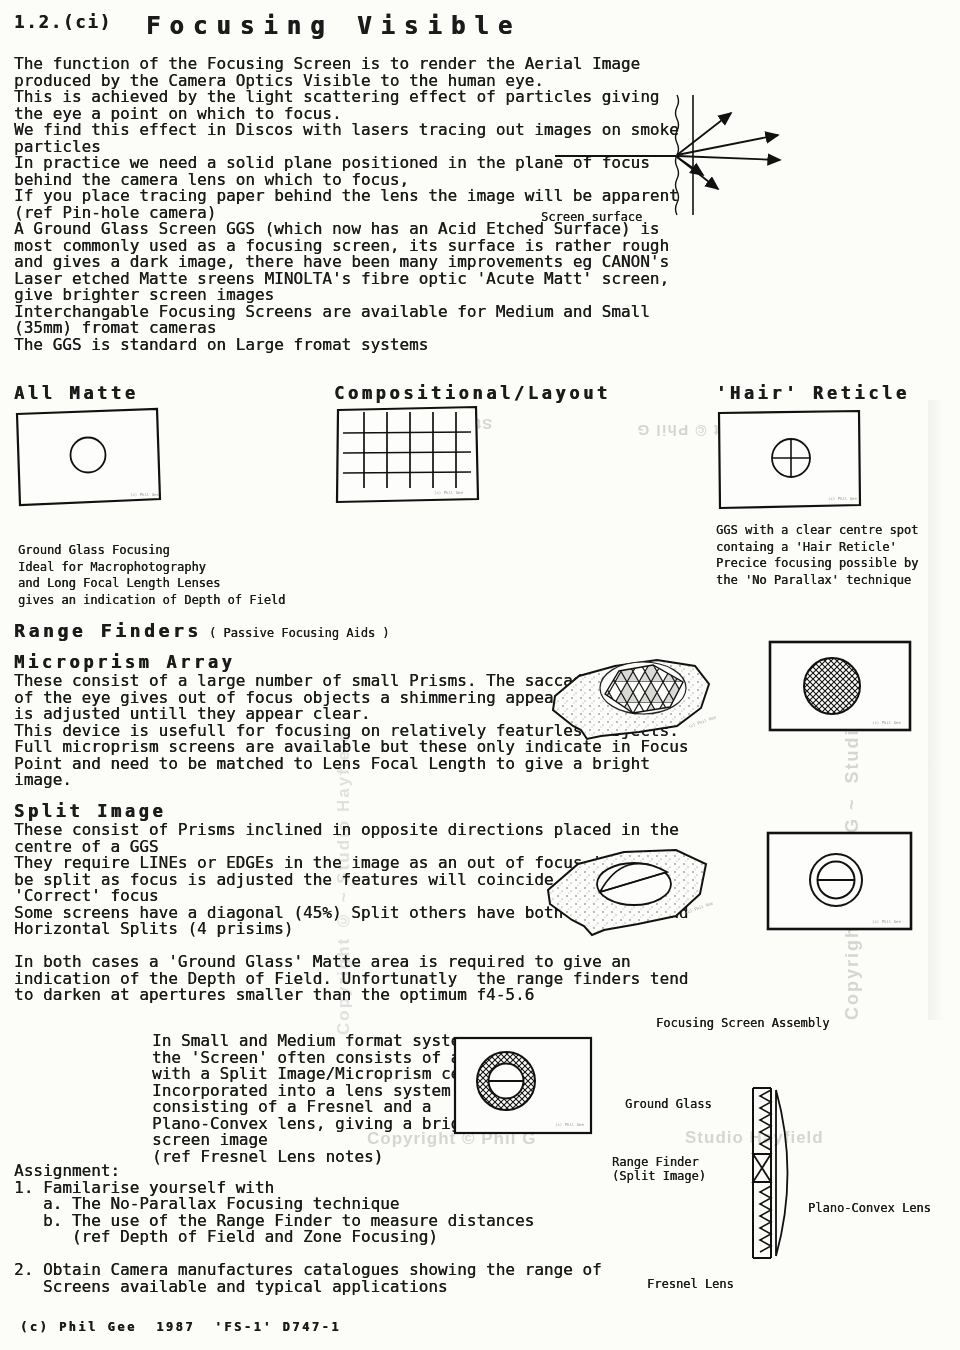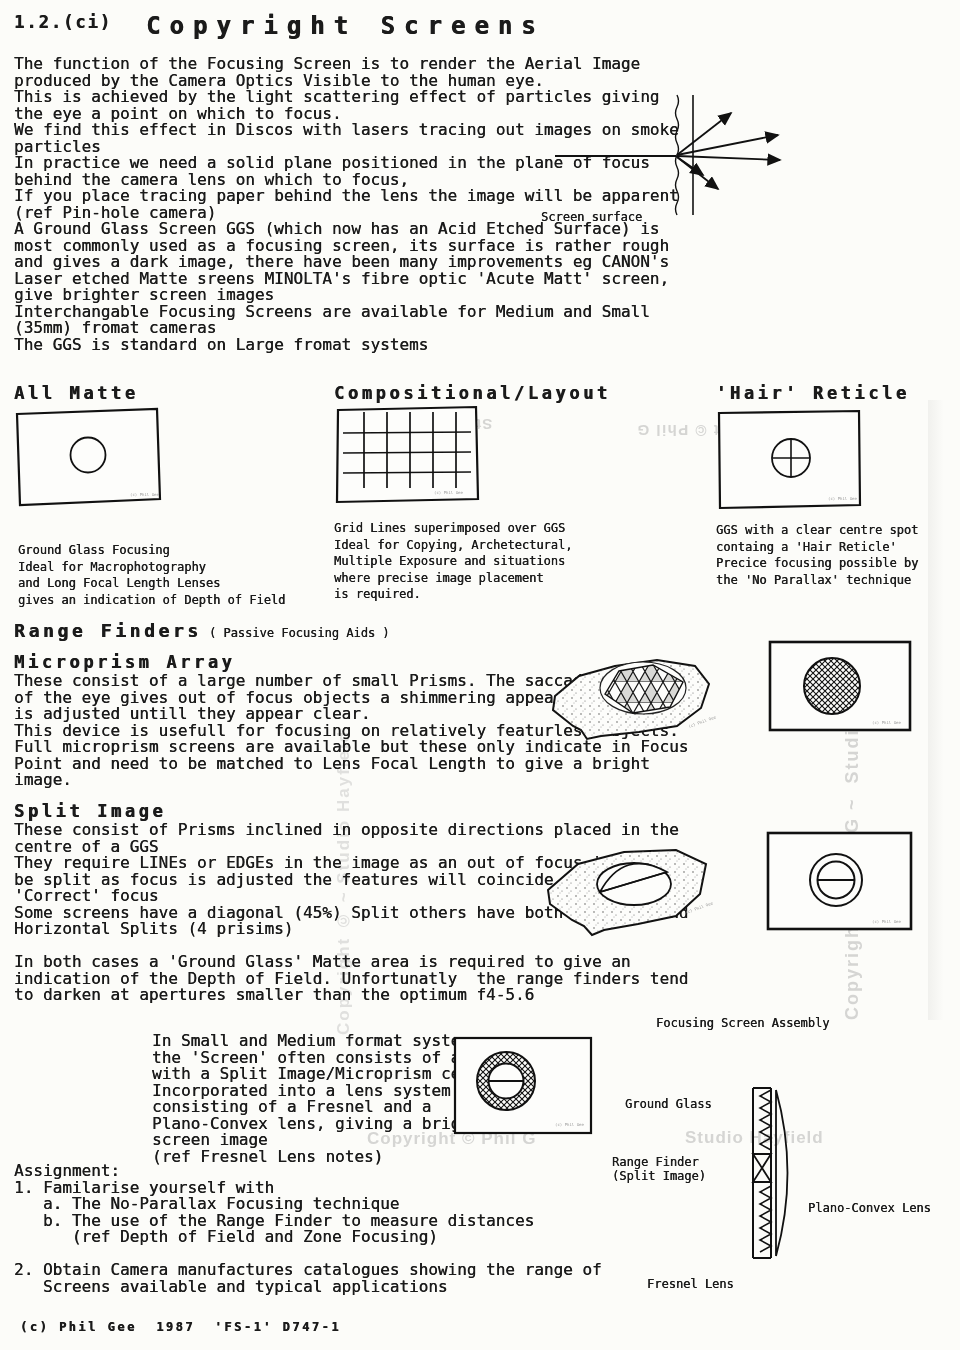--- a/index.html
+++ b/index.html
@@ -39,21 +39,21 @@
   <div class="abs scan-streak"></div>
   <div class="abs wm wm-flip" style="left:368px; top:416px; font-size:15px; letter-spacing:1px;">Studio Hayfield</div>
   <div class="abs wm wm-flip" style="left:636px; top:422px; font-size:15px; letter-spacing:1.5px;">- Copyright © Phil G</div>
   <div class="abs wm wm-vert" style="left:334px; top:615px; height:420px; font-size:17px; letter-spacing:2px; color:#e0e0de;">Copyright © ~ Studio Hayfield</div>
   <div class="abs wm wm-vert" style="left:842px; top:625px; height:395px; font-size:18px; letter-spacing:2px;">Copyright © Phil G ~  Studio Ha</div>
   <div class="abs wm" style="left:367px; top:1129px; font-size:17px; letter-spacing:1px;text-align:center;">Copyright © Phil G</div>
   <div class="abs wm" style="left:685px; top:1128px; font-size:17px; letter-spacing:1px;">Studio Hayfield</div>
 
   <div class="abs title-row" style="left:14px; top:12px;">
     <span class="title-num">1.2.(ci)</span>
-    <span class="page-title">Copyright Screens</span>
+    <span class="page-title">Focusing Visible</span>
   </div>
 
   <div class="abs mono pre bodytxt" style="left:14px; top:56px;">The function of the Focusing Screen is to render the Aerial Image
 produced by the Camera Optics Visible to the human eye.
 This is achieved by the light scattering effect of particles giving
 the eye a point on which to focus.
 We find this effect in Discos with lasers tracing out images on smoke
 particles
 In practice we need a solid plane positioned in the plane of focus
 behind the camera lens on which to focus,
@@ -104,25 +104,20 @@
       <line x1="9" y1="49" x2="137" y2="48"></line>
       <line x1="9" y1="69" x2="137" y2="68"></line>
       <line x1="30" y1="8" x2="30" y2="84"></line>
       <line x1="53" y1="8" x2="53" y2="84"></line>
       <line x1="76" y1="8" x2="76" y2="84"></line>
       <line x1="99" y1="8" x2="99" y2="84"></line>
       <line x1="122" y1="8" x2="122" y2="84"></line>
     </g>
     <text x="100" y="90" font-size="4" fill="#999">(c) Phil Gee</text>
   </svg>
-  <div class="abs caption" style="left:334px; top:520px;">Grid Lines superimposed over GGS
-Ideal for Copying, Archetectural,
-Multiple Exposure and situations
-where precise image placement
-is required.</div>
 
   <div class="abs sec-h" style="left:716px; top:383px;">'Hair' Reticle</div>
   <svg class="abs" style="left:716px; top:408px;" width="150" height="103" viewBox="0 0 150 103">
     <polygon points="3,5 143,3 144,97 4,100" fill="#fdfdfb" stroke="#111" stroke-width="2.2"></polygon>
     <circle cx="75" cy="50" r="19" fill="none" stroke="#111" stroke-width="1.8"></circle>
     <line x1="57" y1="50" x2="93" y2="50" stroke="#111" stroke-width="1.6"></line>
     <line x1="75" y1="31" x2="75" y2="69" stroke="#111" stroke-width="1.6"></line>
     <text x="112" y="92" font-size="4" fill="#999">(c) Phil Gee</text>
   </svg>
   <div class="abs caption" style="left:716px; top:522px;">GGS with a clear centre spot

